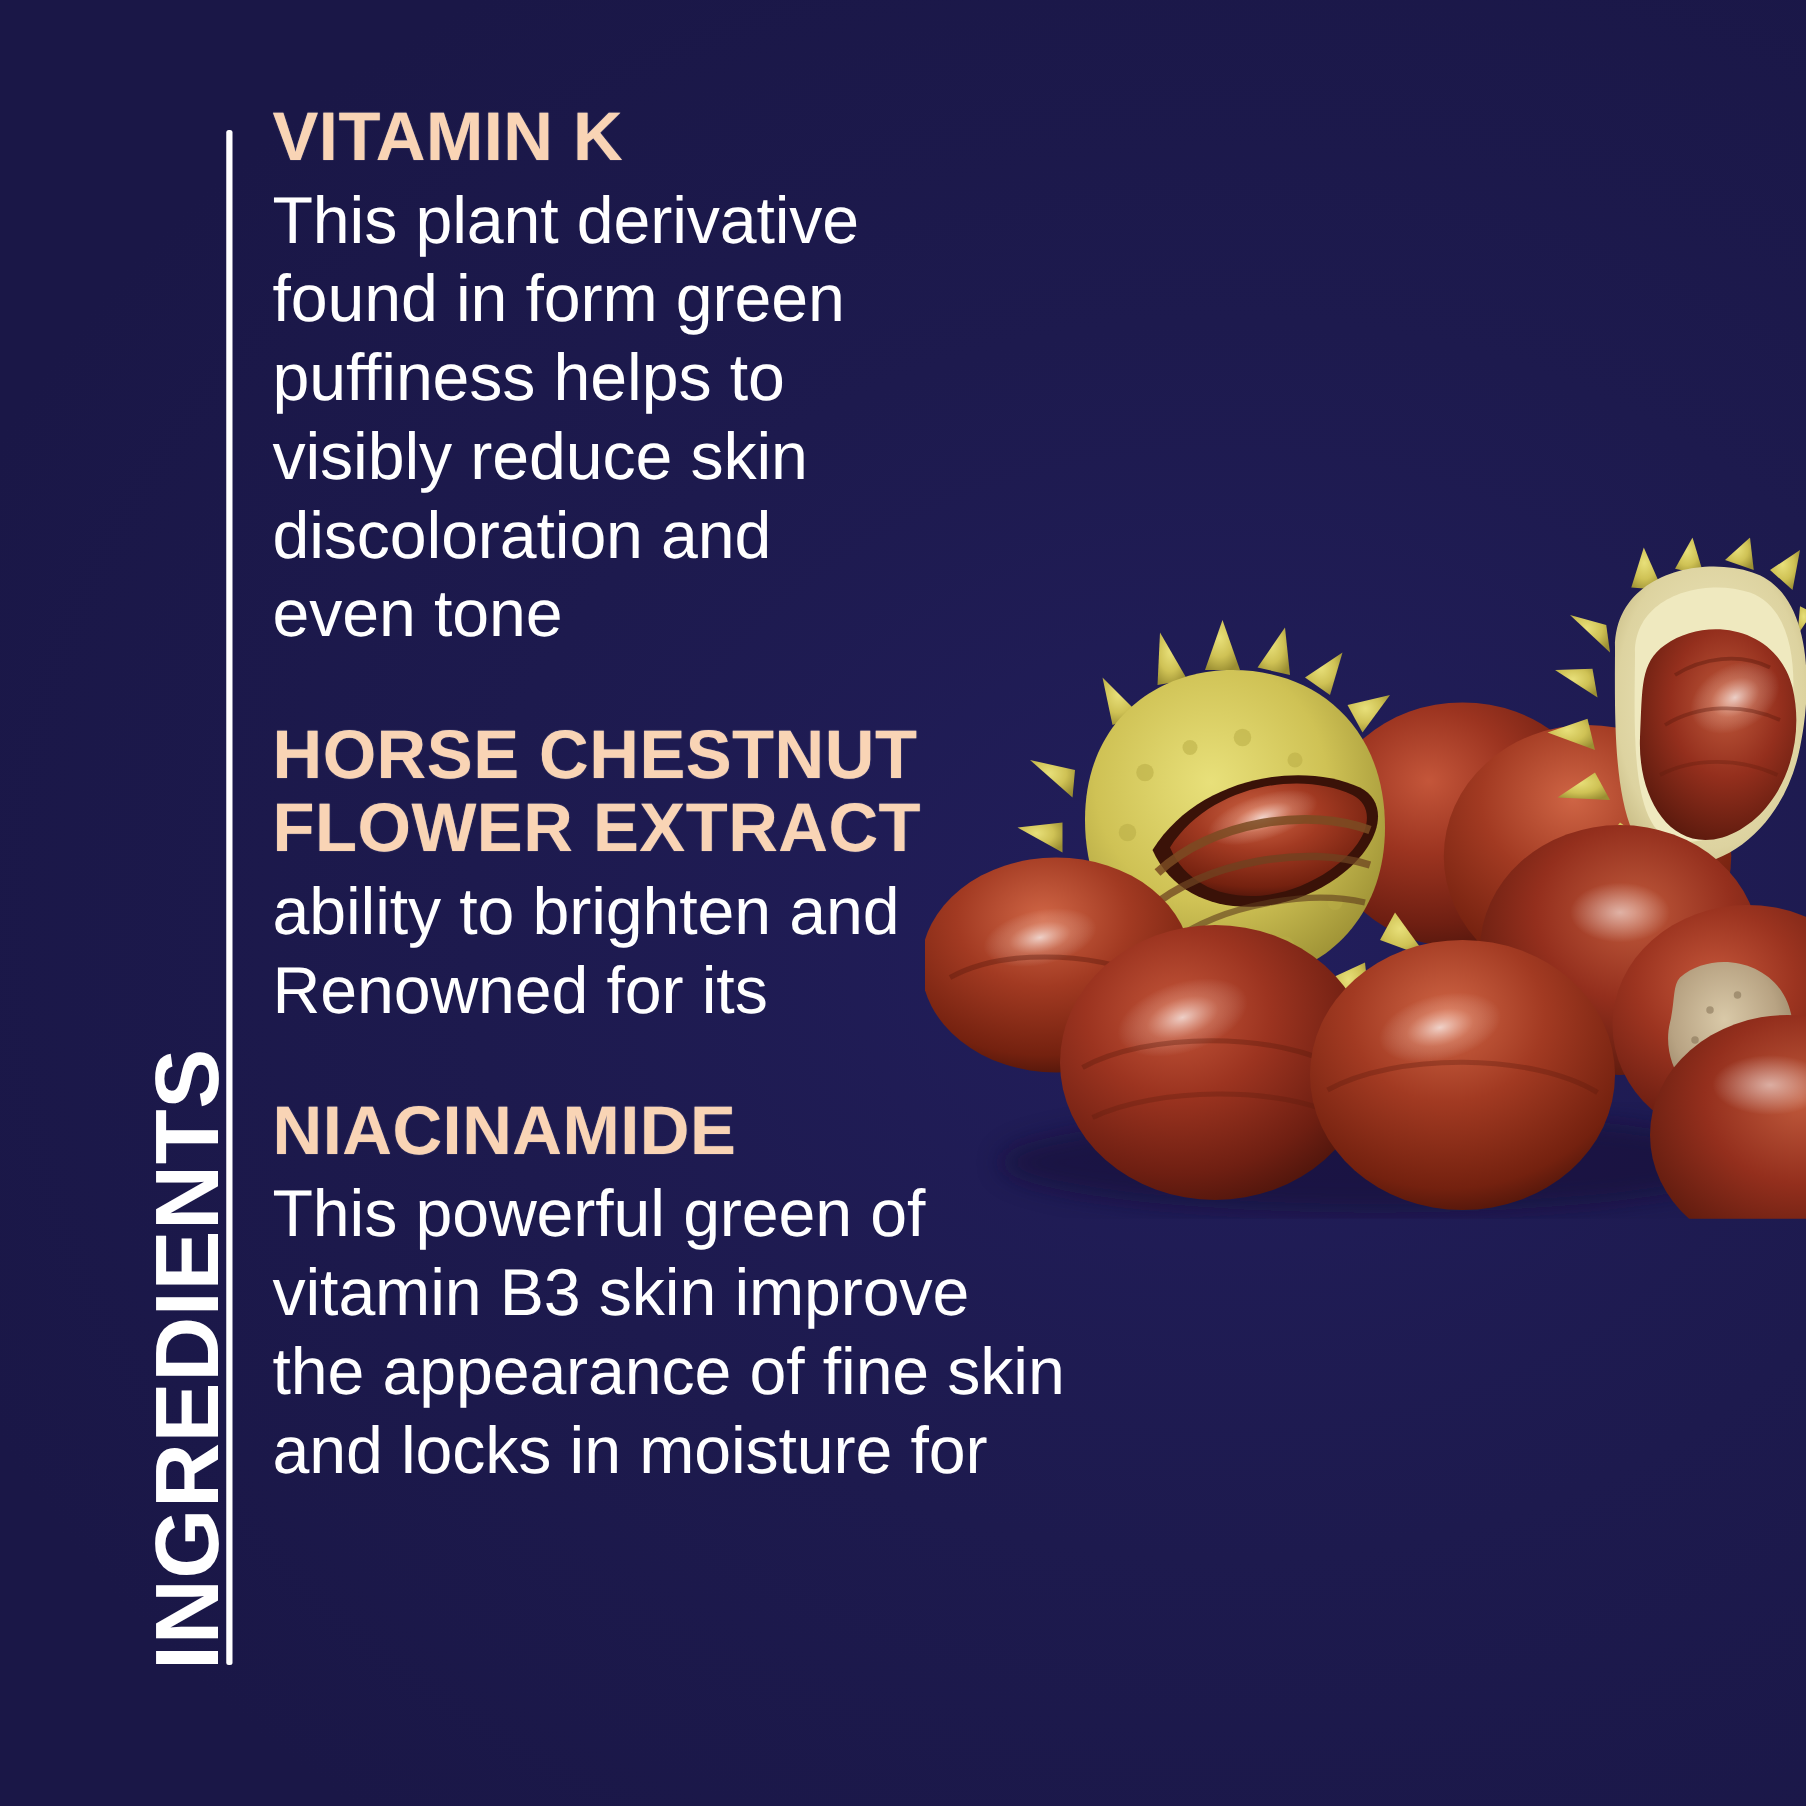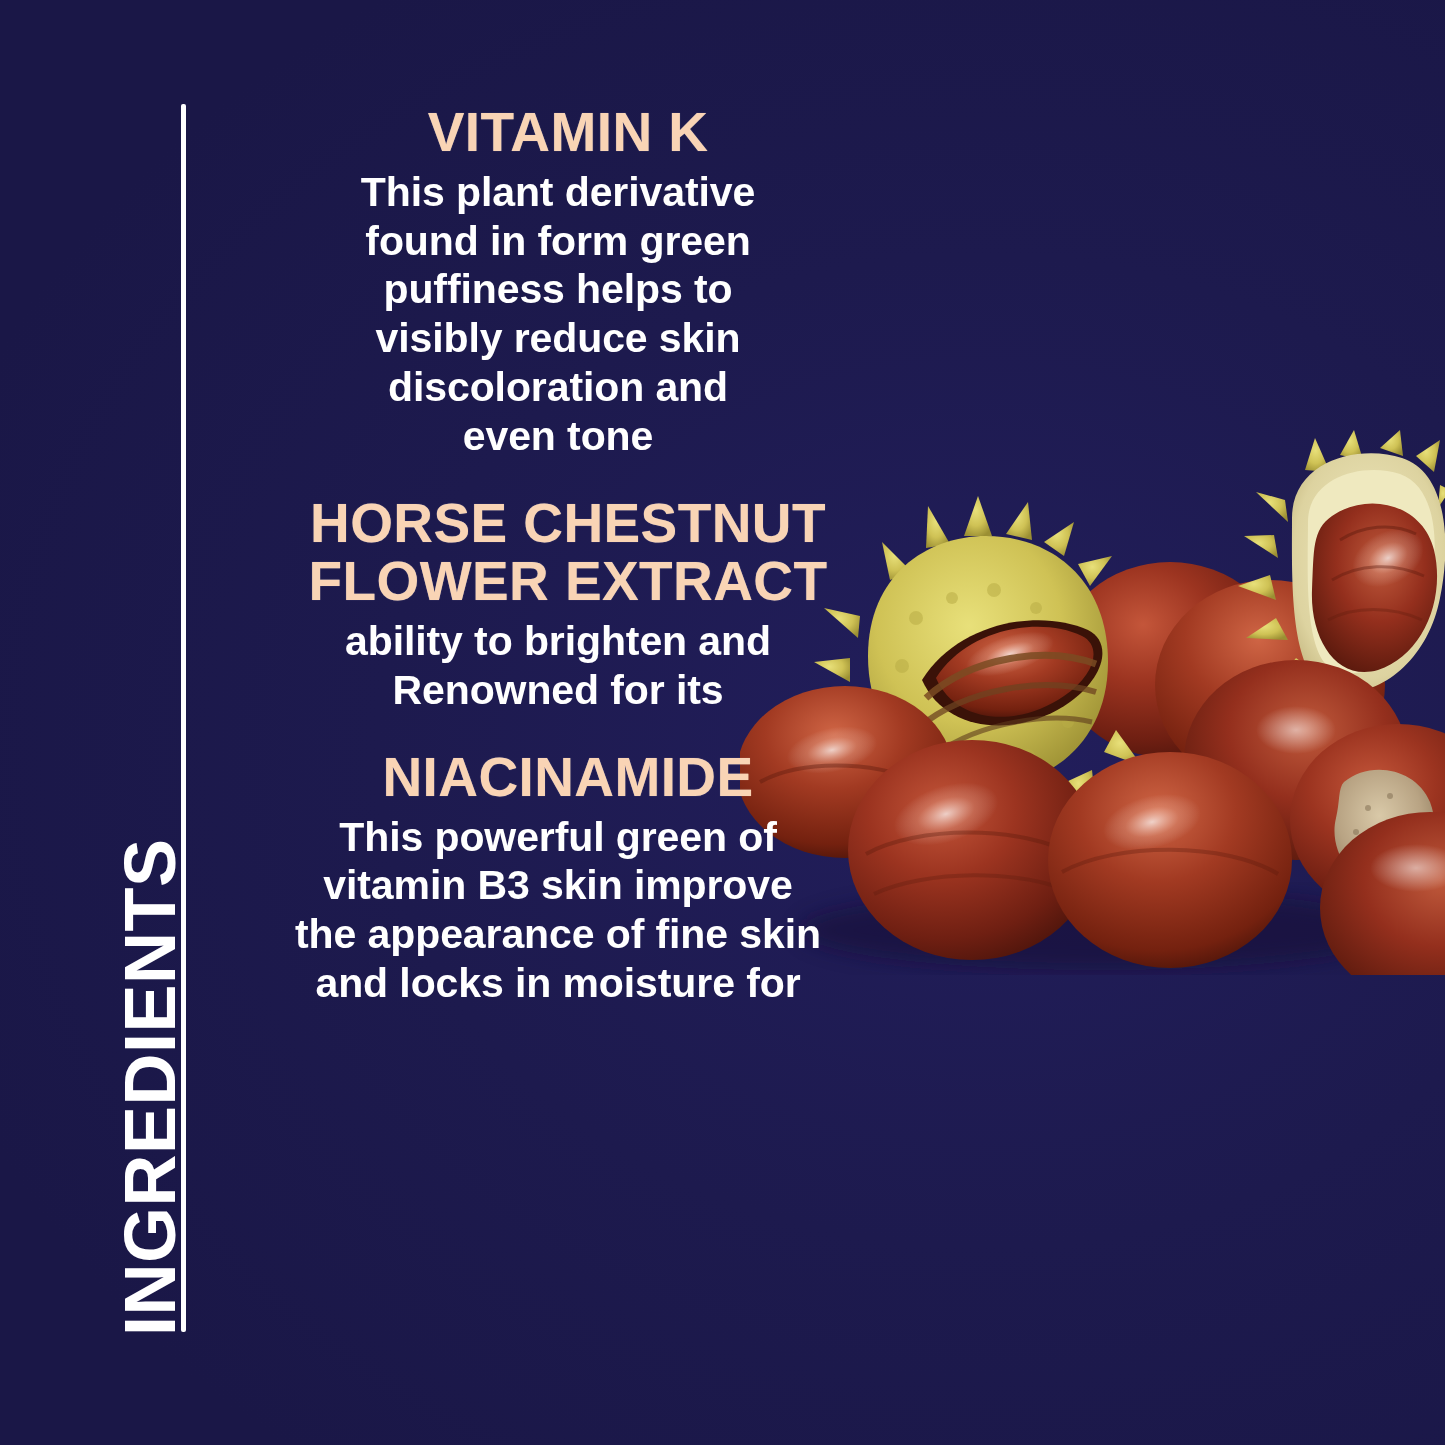--- a/index.html
+++ b/index.html
@@ -48,40 +48,39 @@
     font-size:72px;
     font-weight:700;
     letter-spacing:0.5px;
     line-height:1;
     white-space:nowrap;
   }
 
   
   .col{
     position:absolute;
-    left:218px; top:103px;
+    left:218px; top:80px;
     width:700px;
-    text-align:center;
   }
   .block{ margin-bottom:0; }
-  .block + .block{ margin-top:33px; }
+  .block + .block{ margin-top:51px; }
 
   .head{
     color:#f9d4b5;
     font-weight:700;
     font-size:55px;
     line-height:1.07;
     letter-spacing:0.4px;
     margin-bottom:6px;
     text-shadow:0 0 1px rgba(255,255,255,.45);
   }
   .body{
     color:#ffffff;
-    font-weight:700;
-    font-size:41px;
+    font-weight:400;
+    font-size:53px;
     line-height:1.19;
     letter-spacing:-0.1px;
     max-width:680px;
   }
   .body .ln{ display:block; white-space:nowrap; }
 </style>
 </head>
 <body>
 
 <div class="canvas">

